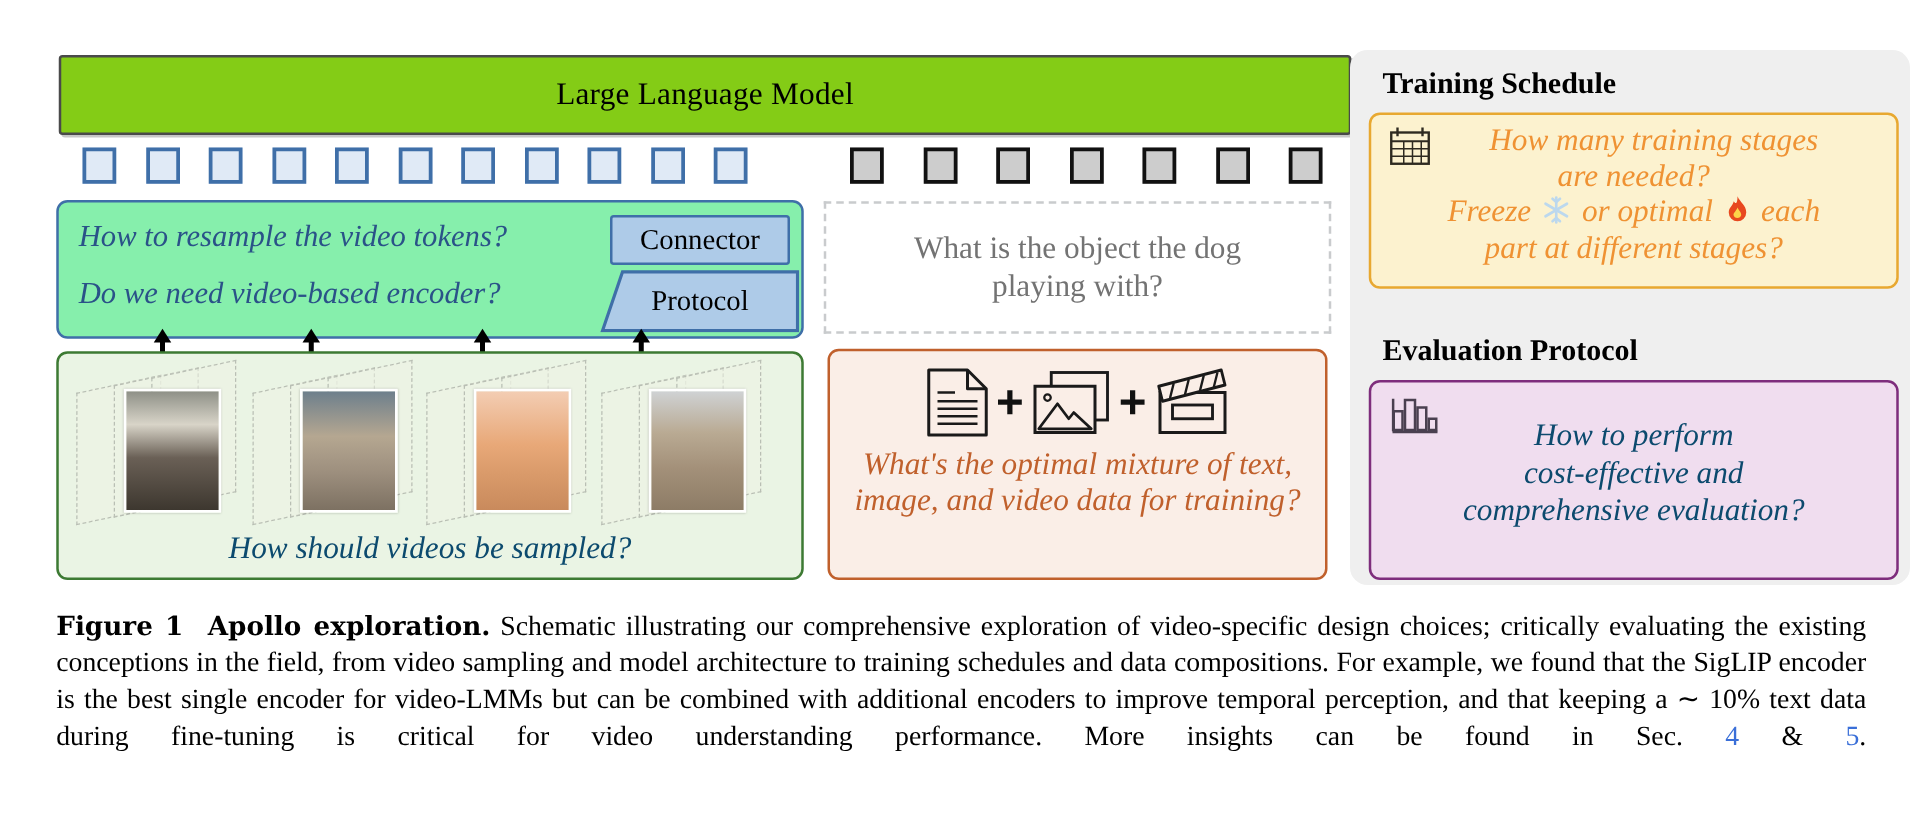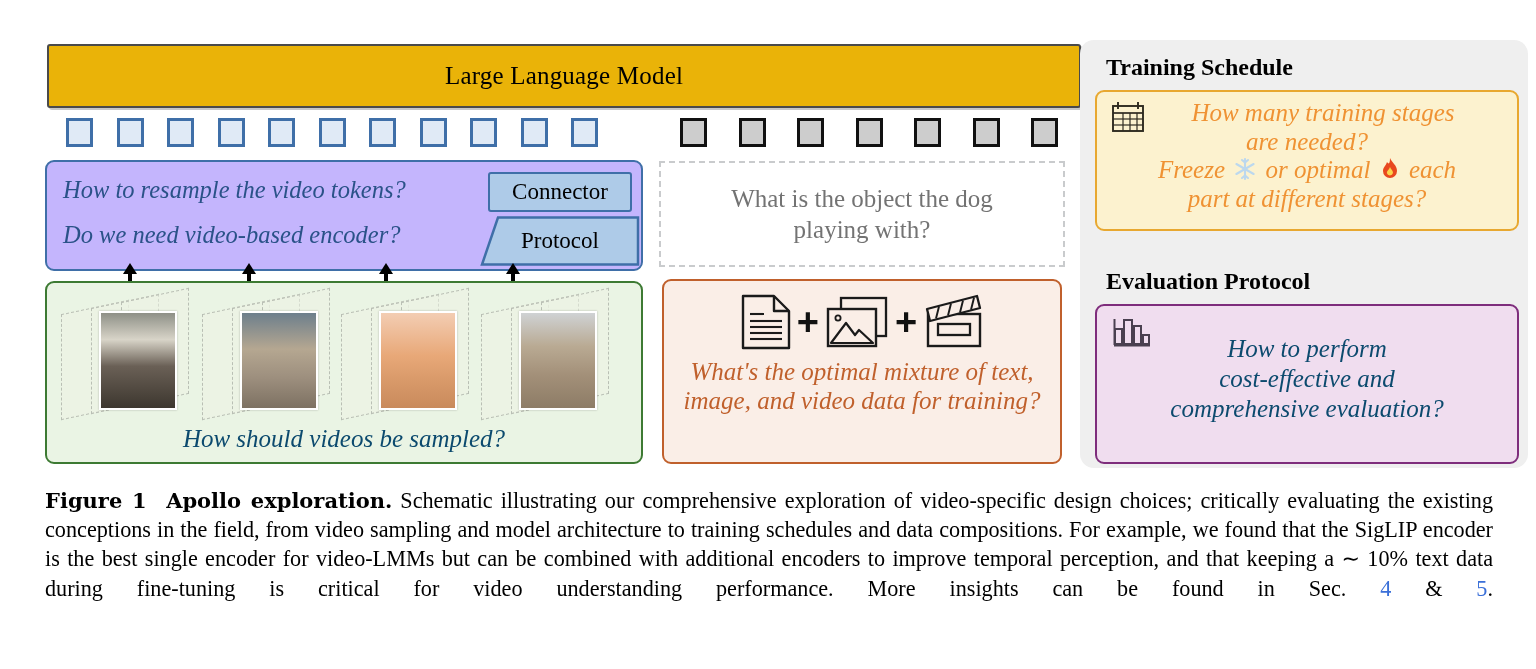--- a/index.html
+++ b/index.html
@@ -6,38 +6,38 @@
   body{
     width:1536px;height:669px;background:#ffffff;
     font-family:"Liberation Serif", serif;
     overflow:hidden;
   }
   .page{position:relative;width:1536px;height:669px;}
 
   
   .llm-bar{
     position:absolute;left:47px;top:44px;width:1030px;height:60px;
-    background:#eab308;border:2.5px solid #4a4a4a;border-radius:3px;
+    background:#84cc16;border:2.5px solid #4a4a4a;border-radius:3px;
     display:flex;align-items:center;justify-content:center;
     font-size:25px;color:#000;letter-spacing:.2px;
     box-shadow:2px 2px 0 rgba(0,0,0,.22);
   }
 
   
   .tokens{position:absolute;display:flex;}
   .tokens.blue{left:66px;top:118px;gap:23.5px;}
   .tokens.gray{left:680px;top:118px;gap:31.5px;}
   .tok{width:27px;height:29px;box-sizing:border-box;}
   .tok.b{background:#e0eaf6;border:3px solid #3f6fa8;}
   .tok.g{background:#cdcdcd;border:3.2px solid #111;}
 
   
   .blue-panel{
     position:absolute;left:45px;top:160px;width:598px;height:111px;
-    background:#c4b5fd;border:2.5px solid #3f6fa8;border-radius:9px;
+    background:#86efac;border:2.5px solid #3f6fa8;border-radius:9px;
     box-sizing:border-box;
   }
   .blue-q{
     position:absolute;left:16px;font-style:italic;color:#2a5288;
     font-size:24.5px;white-space:nowrap;
   }
   .blue-q.q1{top:14px;}
   .blue-q.q2{top:59px;}
   .connector{
     position:absolute;right:9px;top:10px;width:144px;height:40px;

